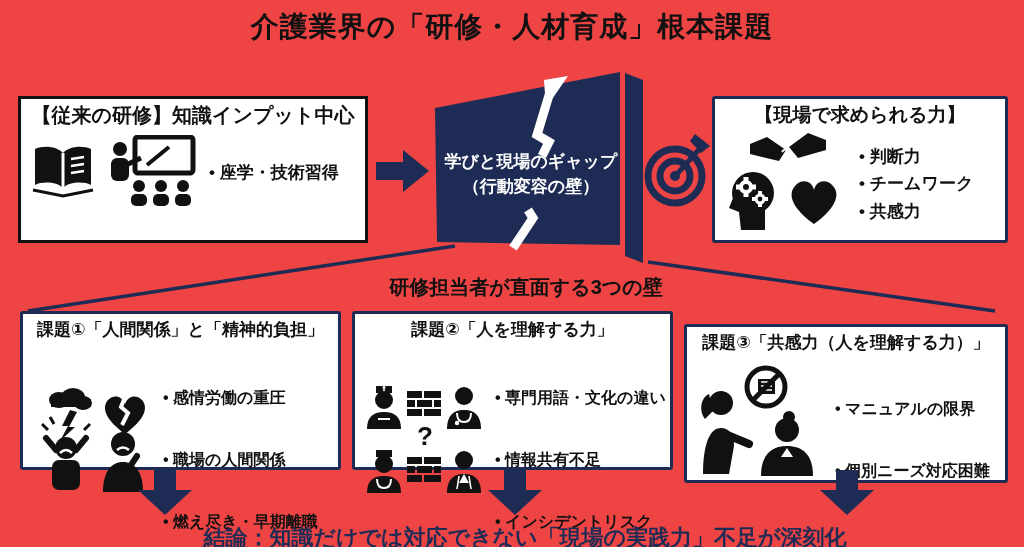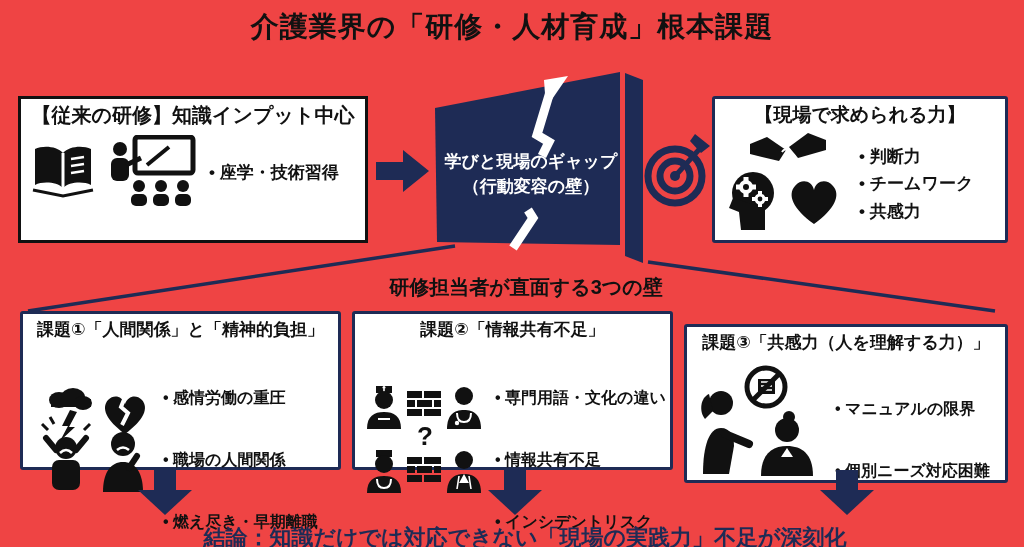--- a/index.html
+++ b/index.html
@@ -184,21 +184,21 @@
       </span>
       <ul class="bullets f16">
         <li>感情労働の重圧</li>
         <li>職場の人間関係</li>
         <li>燃え尽き・早期離職</li>
       </ul>
     </div>
   </div>
 
   <div class="abs box box-navy" style="left:352px;top:311px;width:321px;height:159px;">
-    <div class="box-title sm">課題②「情報共有不足」</div>
+    <div class="box-title sm">課題②「人を理解する力」</div>
     <div class="content-row" style="padding-top:4px;">
       <span class="icon-cluster" style="width:118px;height:110px;">
         <span class="abs" style="left:0;top:0;">
           <svg width="38" height="44" viewBox="0 0 38 44">
             <rect x="11" y="1" width="16" height="7" fill="#111"></rect>
             <path d="M17.5 2.5 h3 M19 1 v6" stroke="#fff" stroke-width="1.6"></path>
             <circle cx="19" cy="15" r="9" fill="#111"></circle>
             <path d="M2 44 C2 31 9 27 19 27 C29 27 36 31 36 44 Z" fill="#111"></path>
             <path d="M13 34 h12" stroke="#fff" stroke-width="2"></path>
           </svg>

